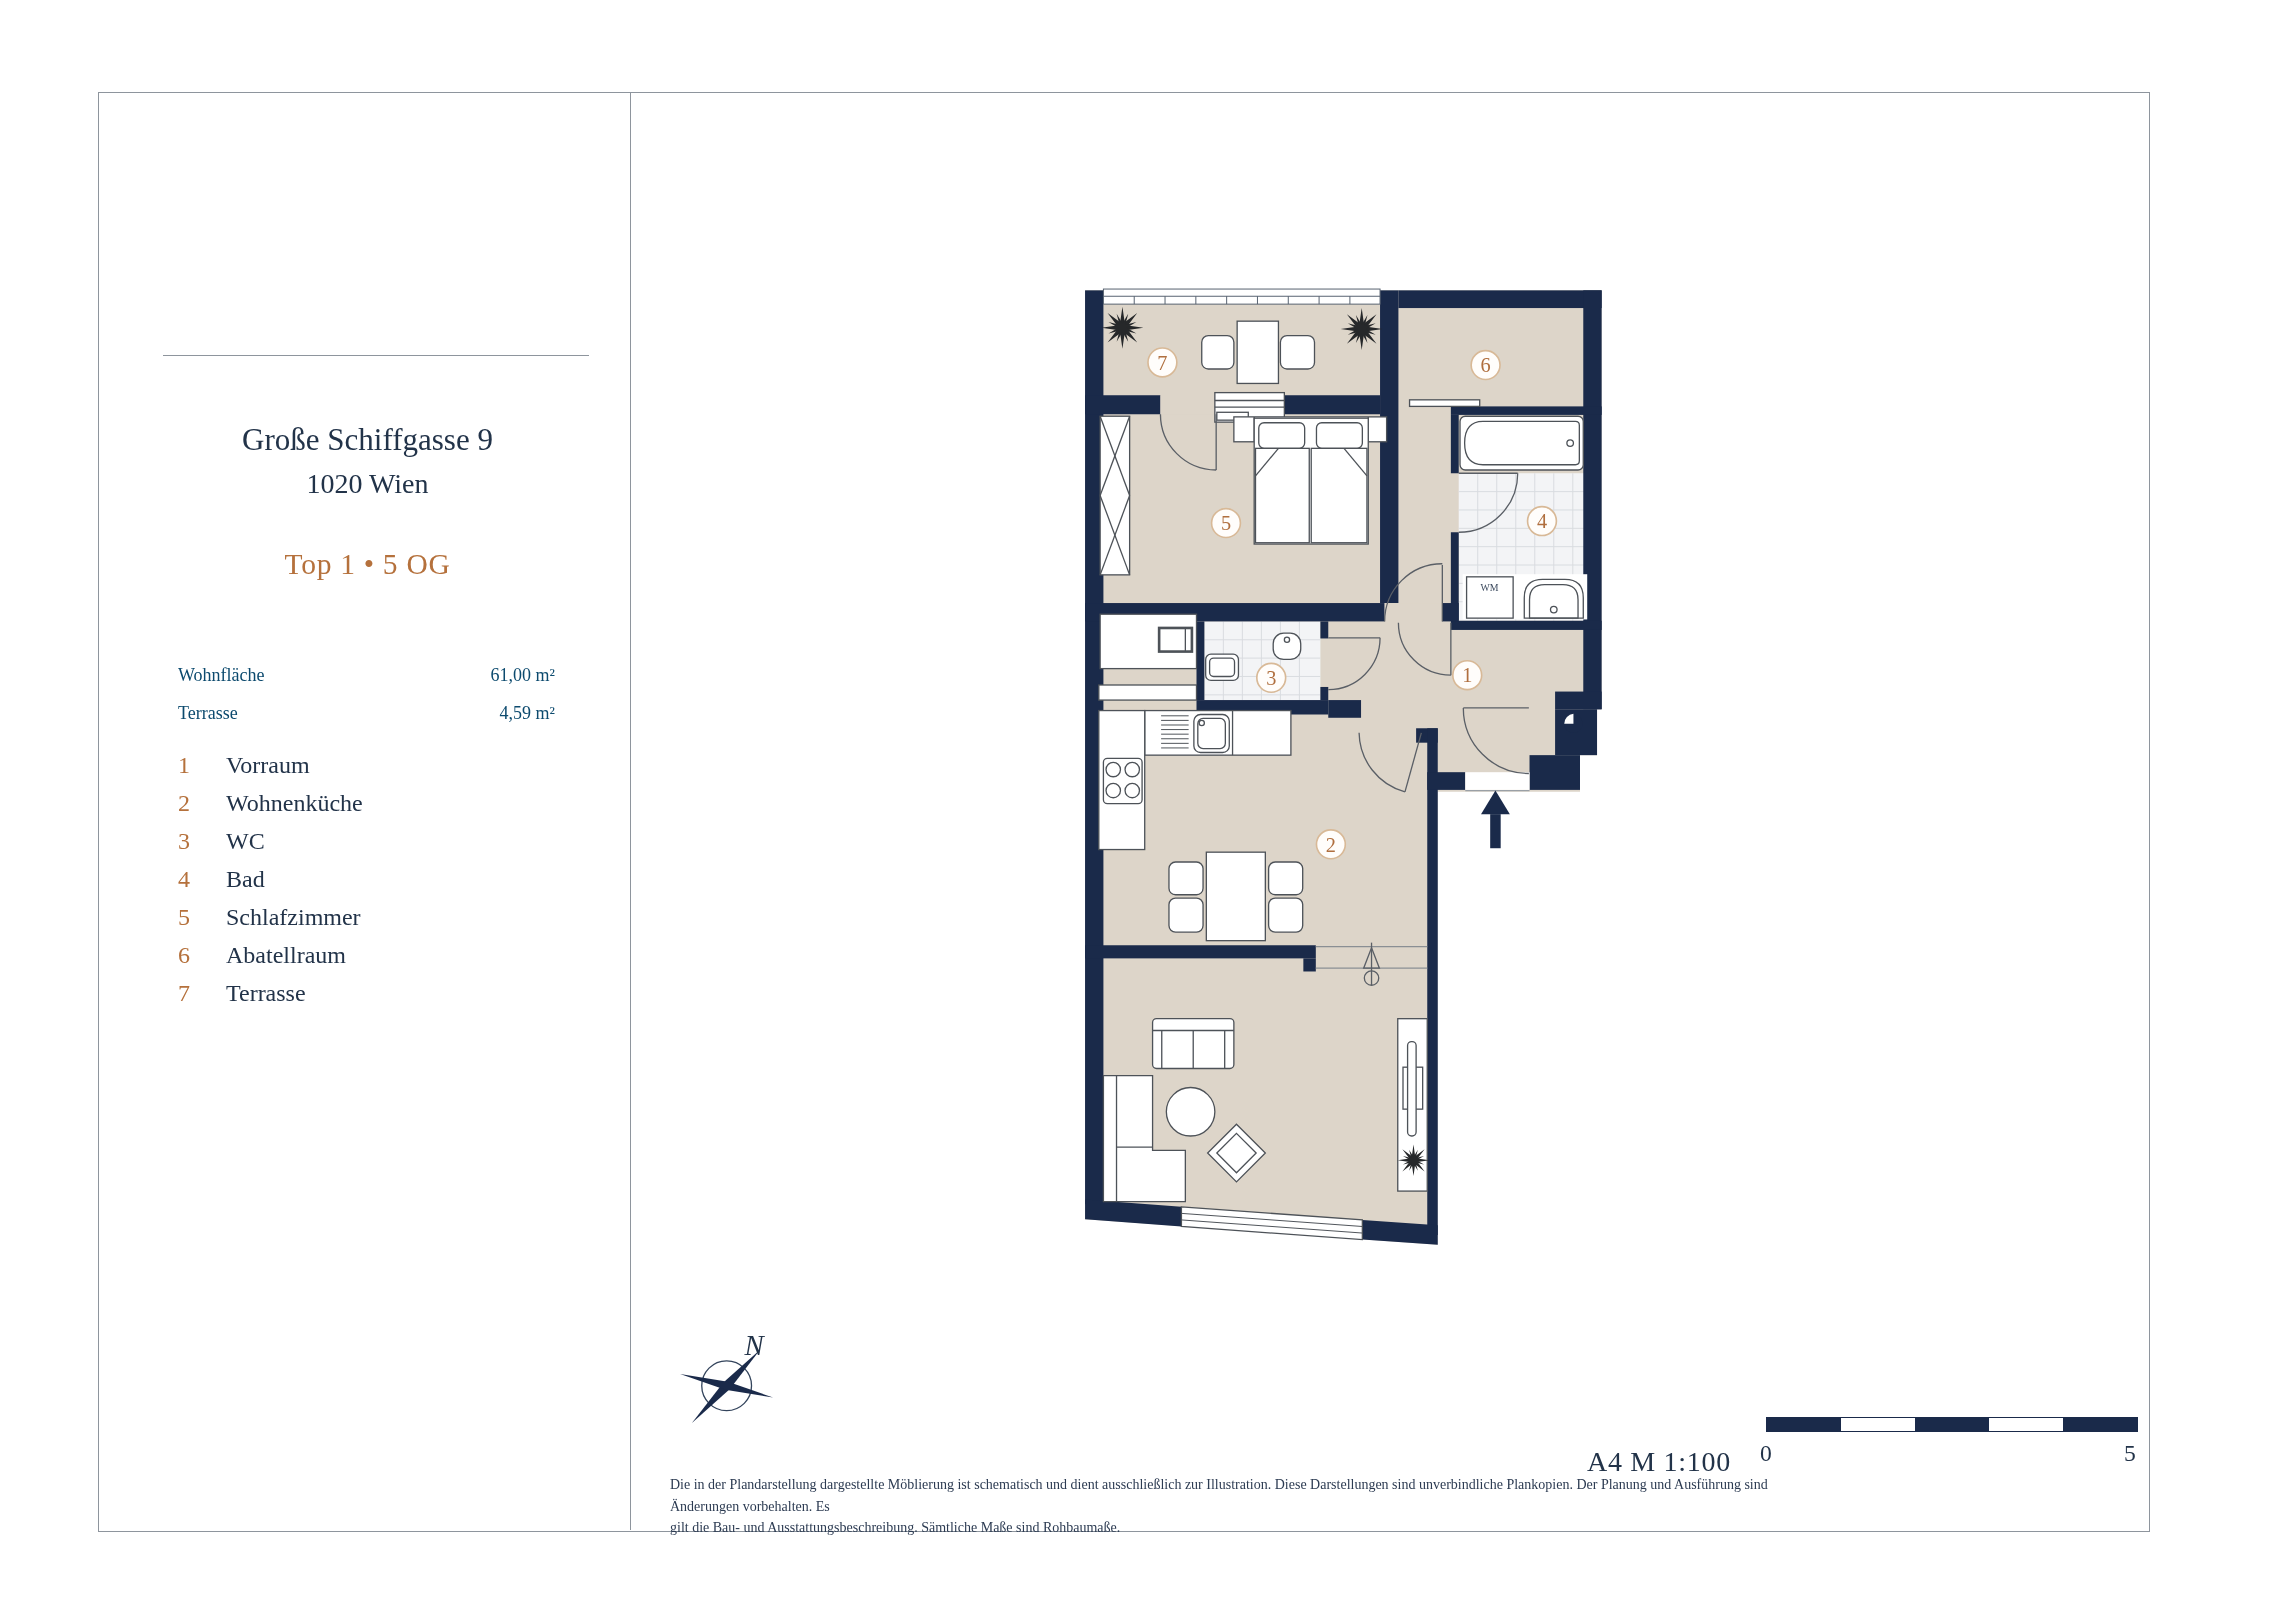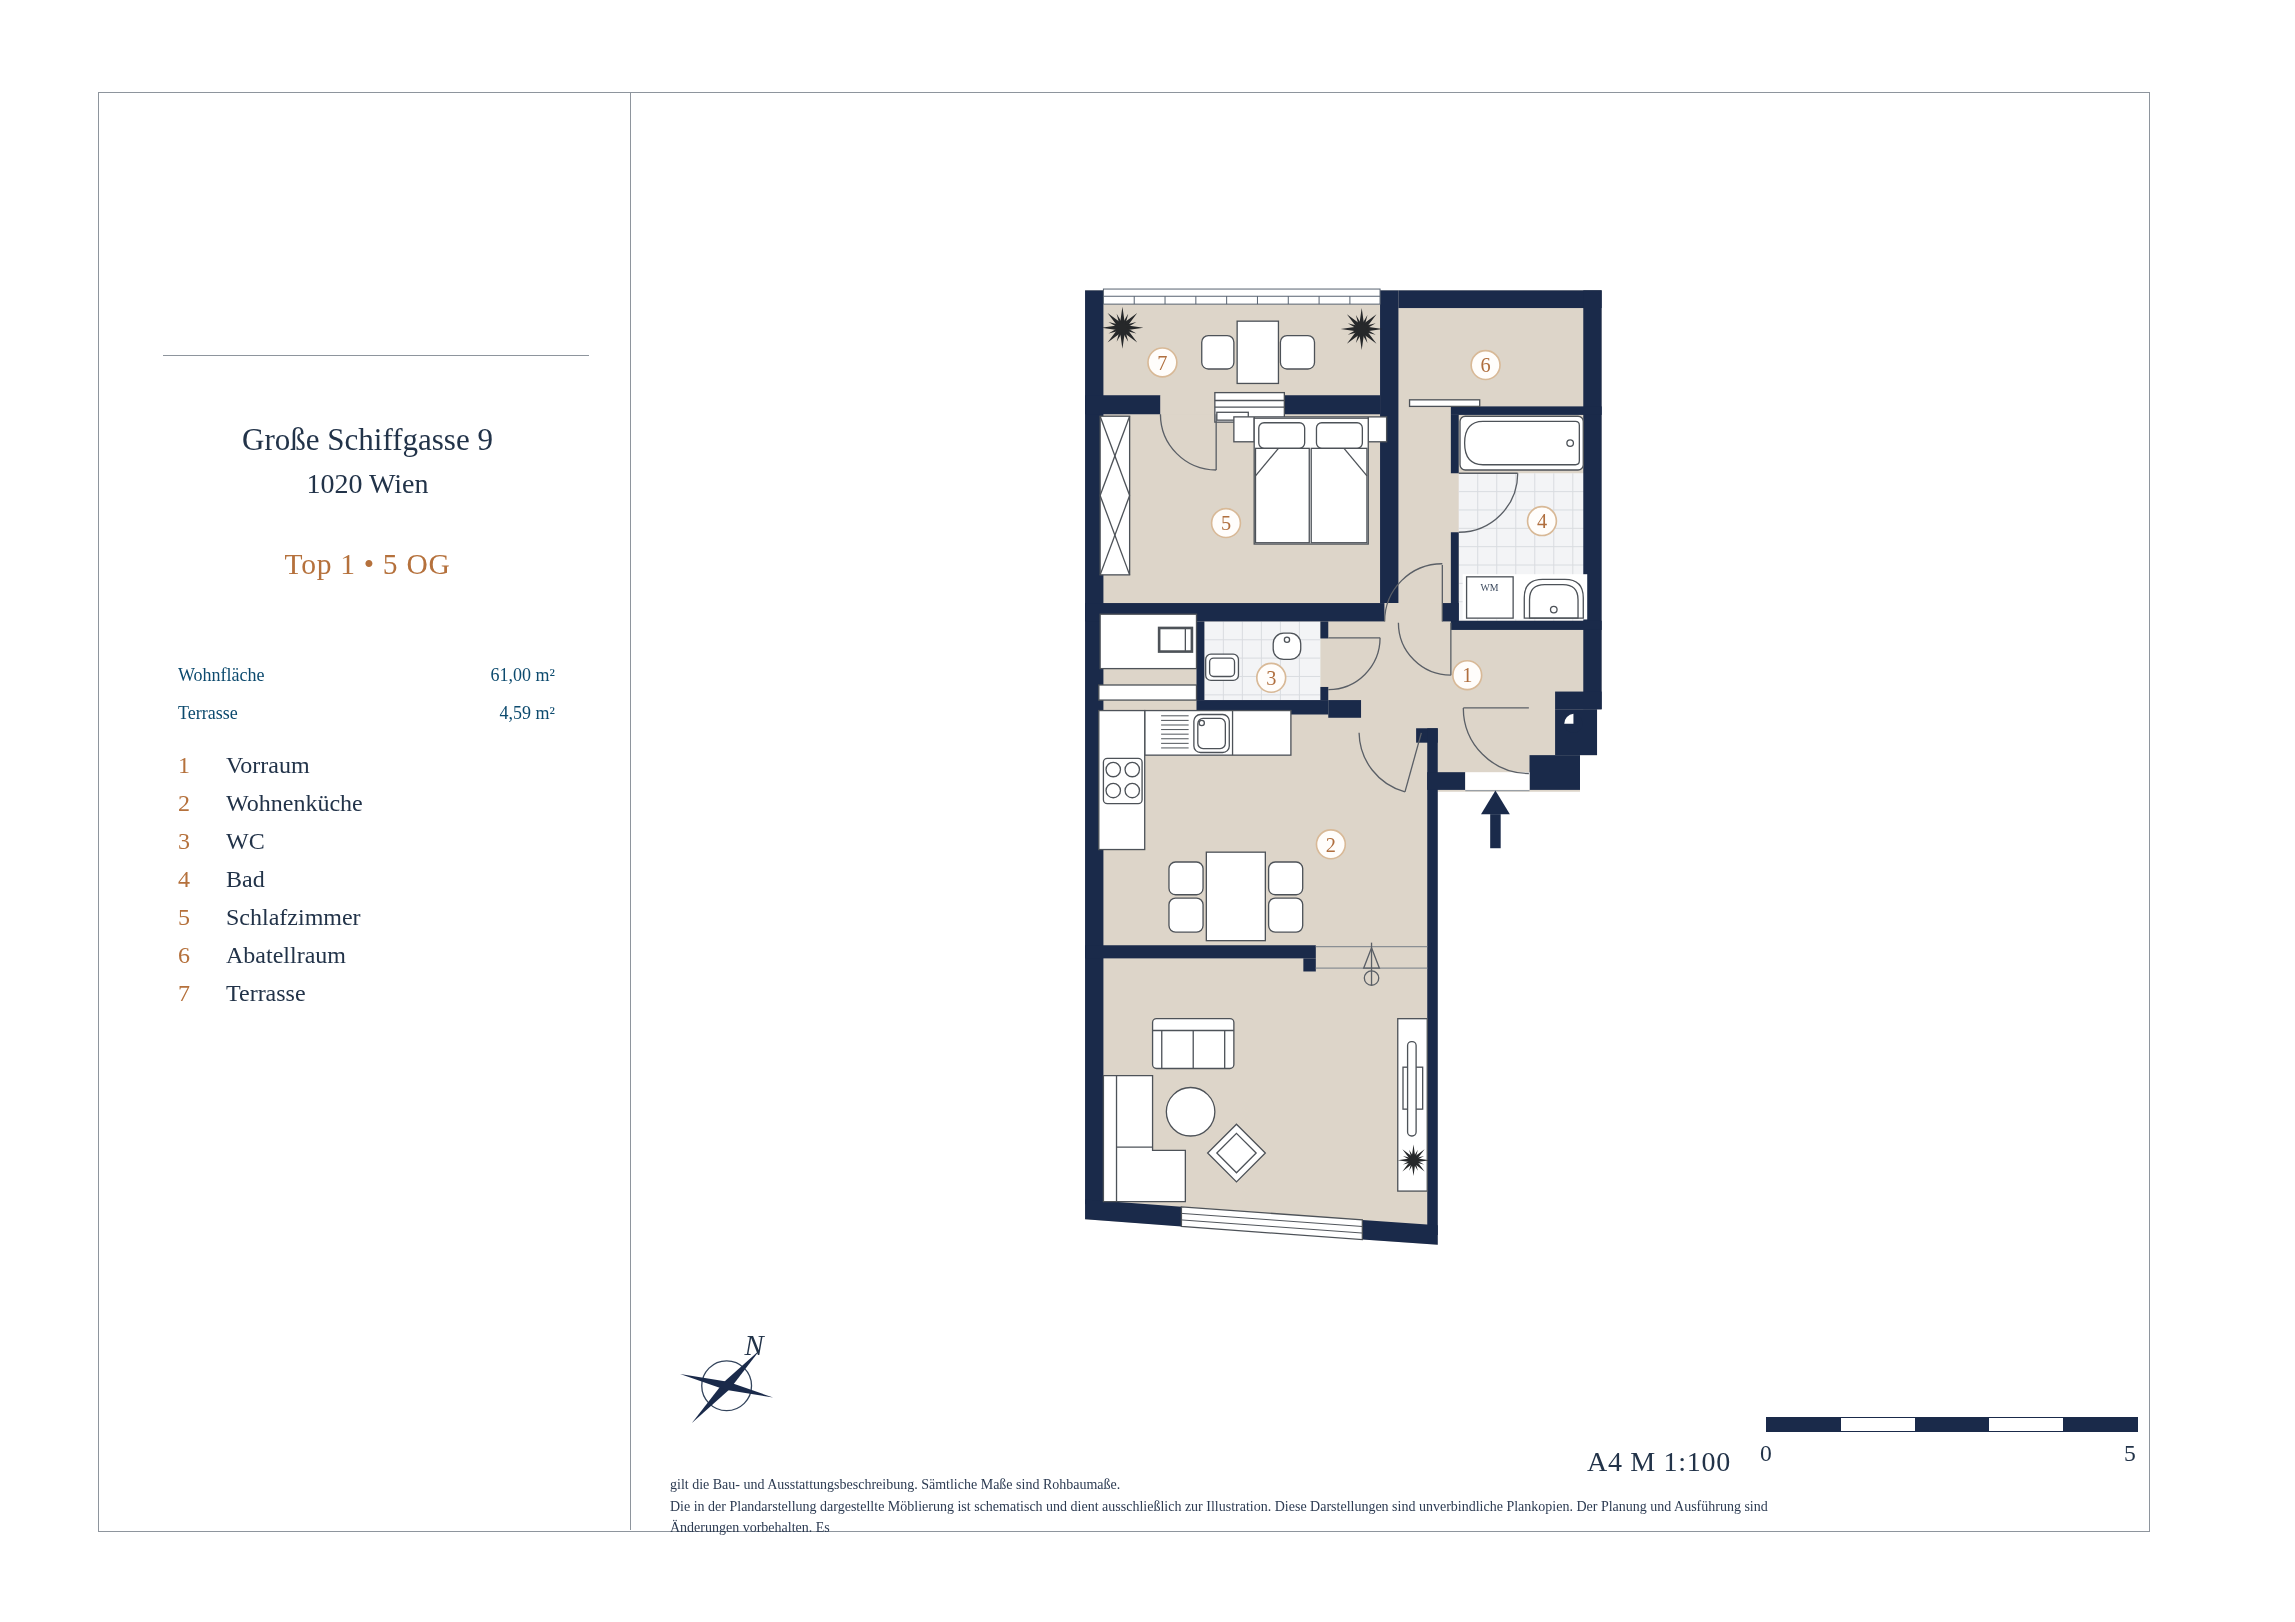--- a/index.html
+++ b/index.html
@@ -379,16 +379,16 @@
   <div class="d"></div>
   <div class="w"></div>
   <div class="d"></div>
   <div class="w"></div>
   <div class="d"></div>
 </div>
 <div class="abs sb0">0</div>
 <div class="abs sb5">5</div>
 
 <div class="abs note">
+  <div>Die in der Plandarstellung dargestellte Möblierung ist schematisch und dient ausschließlich zur Illustration. Diese Darstellungen sind unverbindliche Plankopien. Der Planung und Ausführung sind Änderungen vorbehalten. Es</div>
   <div>gilt die Bau- und Ausstattungsbeschreibung. Sämtliche Maße sind Rohbaumaße.</div>
-  <div>Die in der Plandarstellung dargestellte Möblierung ist schematisch und dient ausschließlich zur Illustration. Diese Darstellungen sind unverbindliche Plankopien. Der Planung und Ausführung sind Änderungen vorbehalten. Es</div>
 </div>
 
 
 </body></html>

